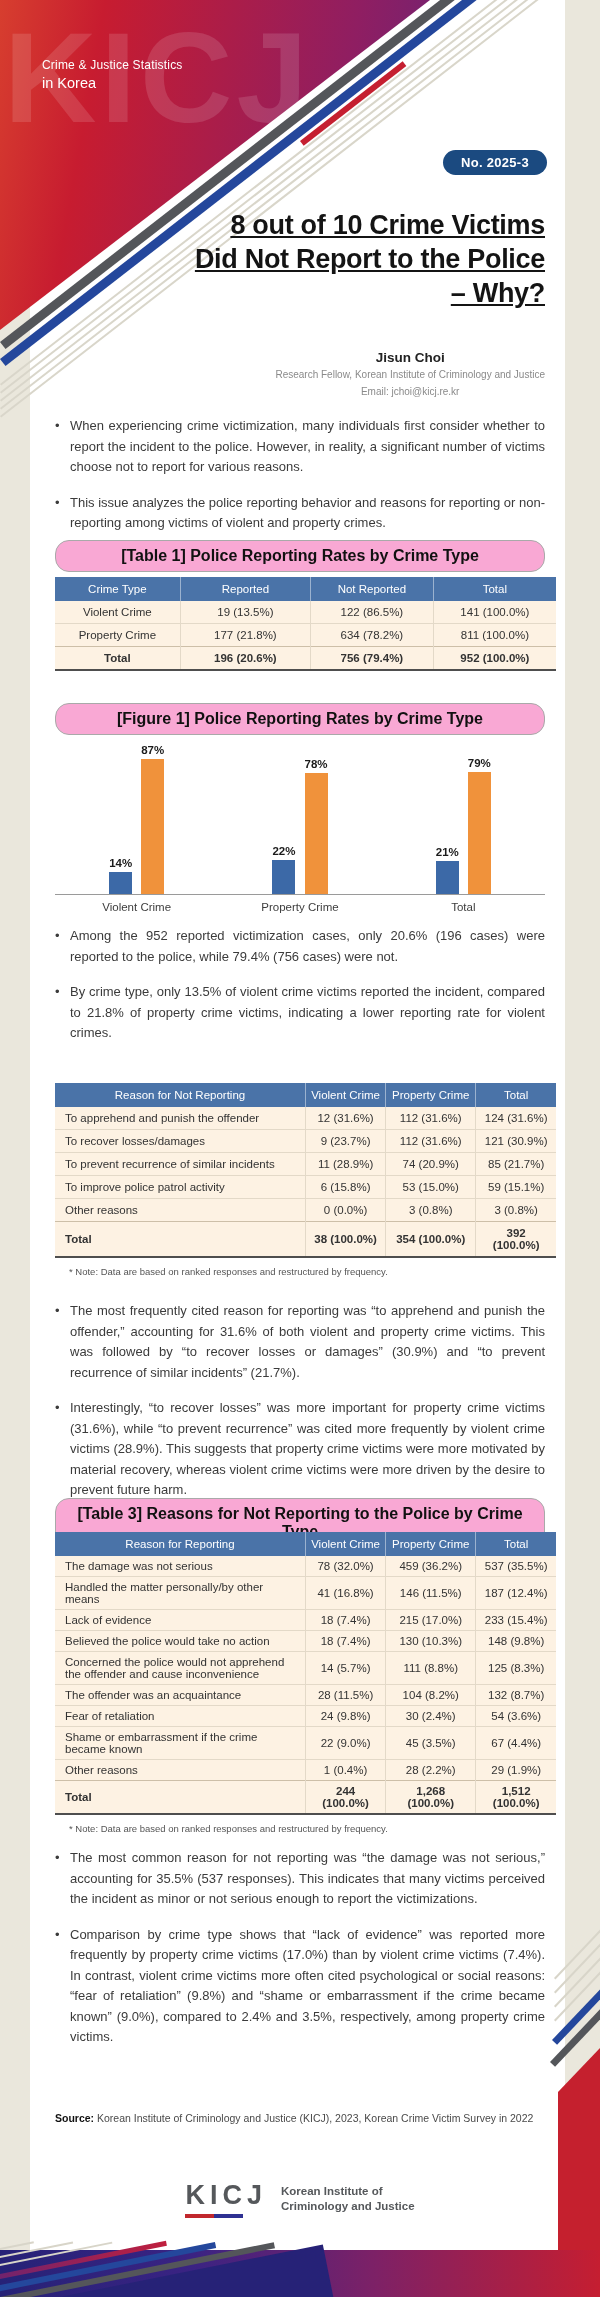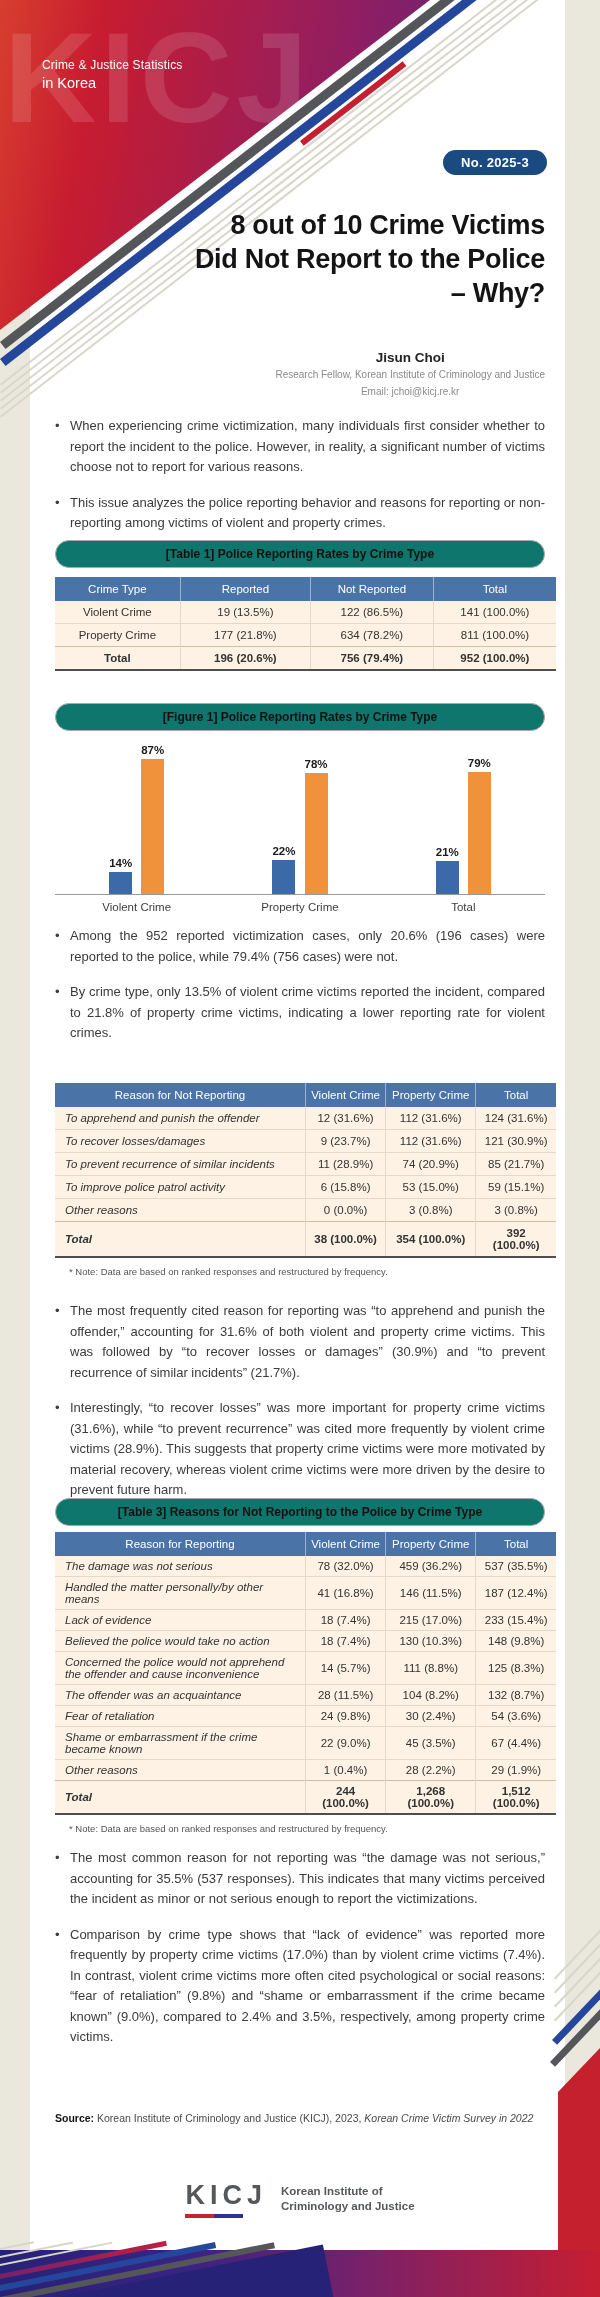--- a/index.html
+++ b/index.html
@@ -22,64 +22,64 @@
   .st-blue{top:359px;height:9px;background:#24479c;}
   .st-red{left:300px;top:141px;width:130px;height:6px;background:#c51f30;}
   .hairline{position:absolute;left:0;width:780px;height:1.5px;background:#d9d6ca;
     transform:rotate(-37.85deg);transform-origin:0 0;}
 
   
   .badge{position:absolute;top:150px;right:53px;background:#1b4a80;color:#fff;
     font-size:13px;font-weight:bold;padding:5px 18px;border-radius:15px;letter-spacing:.3px;}
   .title{position:absolute;top:208px;right:55px;margin:0;text-align:right;
     font-size:27px;line-height:34px;color:#141414;letter-spacing:-.3px;}
-  .title span{display:block;}
+  .title span{display:block;text-decoration:underline;}
   .author{position:absolute;top:350px;right:55px;text-align:center;margin-left:6px;}
   .author-name{font-size:13.5px;font-weight:bold;color:#222;}
   .author-line{font-size:10px;color:#8a8a8a;line-height:15px;margin-top:2px;}
 
   
   .sec{position:absolute;left:55px;width:490px;}
   ul.bullets{list-style:none;margin:0;padding:0;}
   ul.bullets li{position:relative;padding-left:15px;font-size:13px;line-height:20.5px;
     color:#3b3b3b;text-align:justify;}
   ul.bullets li + li{margin-top:15px;}
   ul.bullets li::before{content:"\2022";position:absolute;left:0;top:0;color:#3b3b3b;}
   .pill{box-sizing:border-box;width:490px;border:1px solid #a9a9a9;border-radius:14px;
-    background:#0f766e;text-align:center;font-size:12px;font-weight:bold;color:#111;
+    background:#f9a8d4;text-align:center;font-size:16px;font-weight:bold;color:#111;
     padding:6px 4px;}
   table{border-collapse:collapse;width:501px;margin:0 auto;font-size:11.5px;color:#333;
     border-bottom:2px solid #4e4e4e;}
   th{background:#4a73a8;color:#fff;font-weight:normal;font-size:11.5px;padding:6px 4px;
     border-left:1px solid rgba(255,255,255,.45);}
   th:first-child{border-left:none;}
   td{background:#fdf2e3;text-align:center;padding:5px 6px;
     border-top:1px solid #e3d9c8;border-left:1px solid #e3d9c8;}
   td:first-child{border-left:none;}
   tbody tr:first-child td{border-top:none;}
-  table.first-left td:first-child{text-align:left;padding-left:10px;font-style:italic;}
+  table.first-left td:first-child{text-align:left;padding-left:10px;}
   tr.total-row td{font-weight:bold;border-top:1px solid #cdbfa8;}
   table.tight td{padding:4px 6px;}
   .note{width:462px;margin:8px auto 0;font-size:9.5px;color:#555;}
 
   
   .chart-groups{display:flex;justify-content:space-around;align-items:flex-end;height:168px;}
   .chart-group{width:140px;display:flex;justify-content:center;}
   .chart-bars{display:flex;gap:9px;align-items:flex-end;}
   .bar-col{display:flex;flex-direction:column;align-items:center;}
   .bar-value{font-size:11.5px;font-weight:bold;color:#1b1b1b;margin-bottom:3px;}
   .bar{width:23px;}
   .chart-axis{height:1px;background:#9a9a9a;margin-top:0;}
   .chart-labels{display:flex;justify-content:space-around;margin-top:6px;}
   .chart-cat{width:140px;text-align:center;font-size:11.5px;color:#3d3d3d;}
 
   
   .source{font-size:10.5px;color:#4a4a4a;}
   .source .src-label{font-weight:bold;color:#111;}
-  .source .src-italic{font-style:italic;}
+  .source .src-italic{}
   .logo-row{position:absolute;left:0;top:2182px;width:600px;display:flex;
     justify-content:center;align-items:flex-start;gap:14px;}
   .logo-letters{font-size:27px;font-weight:bold;letter-spacing:5px;color:#55585b;line-height:1;}
   .logo-underline{width:58px;height:3.5px;margin-top:5px;
     background:linear-gradient(90deg,#c1272d 0 50%,#2e3192 50% 100%);}
   .logo-org{font-size:11.5px;font-weight:bold;color:#55585b;line-height:15px;padding-top:2px;}
 
   
   .bottom-band{position:absolute;left:0;top:2250px;width:600px;height:47px;
     background:linear-gradient(90deg,#262277 0%,#3a2383 32%,#7c2167 62%,#c51e31 100%);}

